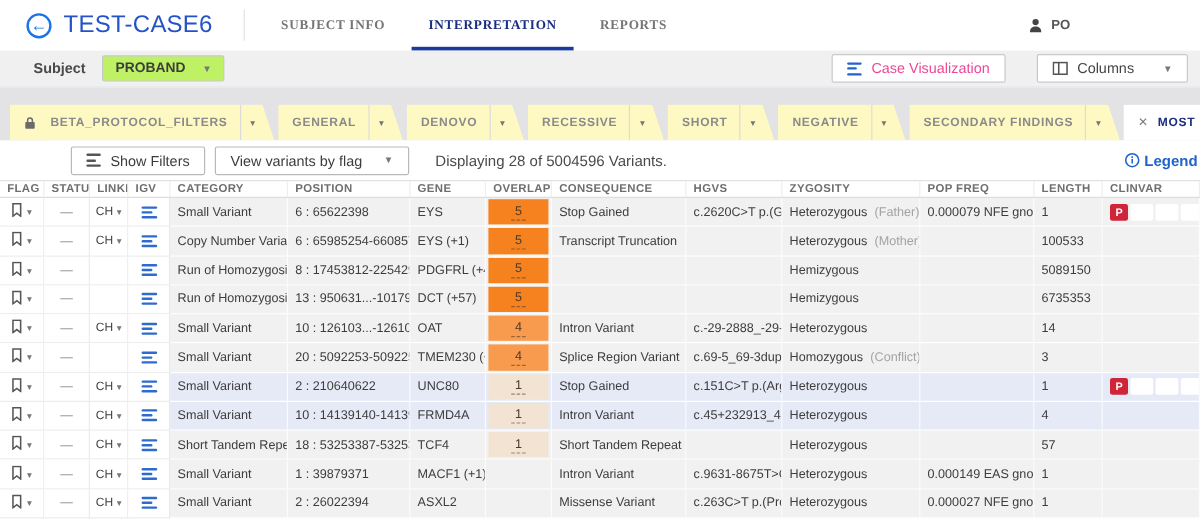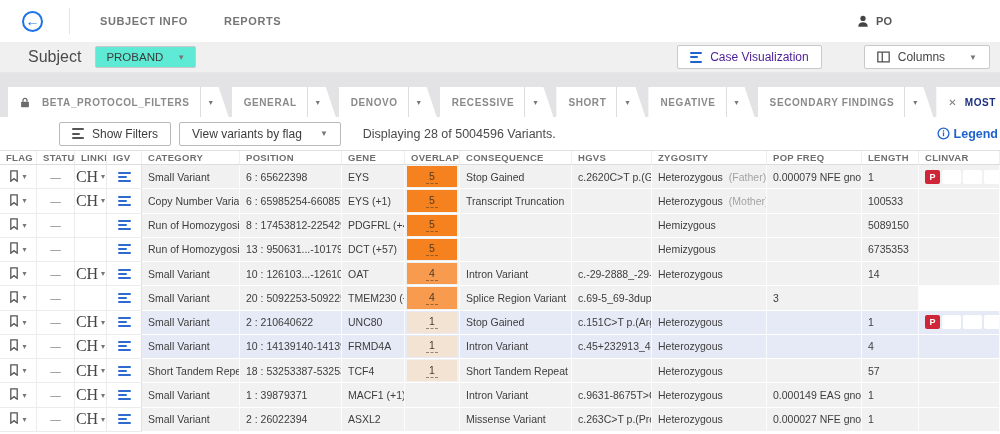--- a/index.html
+++ b/index.html
@@ -7,48 +7,48 @@
     font-family:"Liberation Sans", sans-serif; -webkit-font-smoothing:antialiased; }
 
   
   .topbar { height:42px; background:#fff; display:flex; align-items:stretch; position:relative; }
   .title-wrap { display:flex; align-items:center; gap:10px; padding:0 26px 0 22px; }
   .back-circle { width:21px; height:21px; border:2px solid #1a73e8; border-radius:50%;
     color:#1a73e8; display:flex; align-items:center; justify-content:center;
     font-size:14px; font-weight:bold; line-height:1; cursor:pointer; }
   .case-title { color:#2453c6; font-size:20px; font-weight:500; letter-spacing:.2px; }
   .top-divider { width:1px; background:#e3e3e3; margin:8px 0; }
-  .top-tabs { display:flex; align-items:stretch; margin-left:12px; }
+  .top-tabs { display:flex; align-items:stretch; margin-left:12px;font-family:Liberation Serif, serif; }
   .ttab { display:flex; align-items:center; padding:0 18px; font-size:11px; font-weight:700;
     letter-spacing:.6px; color:#757575; cursor:pointer; position:relative; }
   .ttab.active { color:#1b2f80; }
   .ttab.active::after { content:""; position:absolute; left:4px; right:4px; bottom:0;
     height:3px; background:#1b3a9c; }
   .top-spacer { flex:1; }
   .user-wrap { display:flex; align-items:center; gap:6px; padding-right:108px; }
   .user-label { font-size:11px; color:#555; font-weight:600; }
 
   
   .subjectbar { height:31px; background:#f0f0f1; border-bottom:1px solid #e6e6e8;
     display:flex; align-items:center; padding:0 10px 0 28px; gap:14px; }
-  .subject-label { font-size:16px; color:#4a4a4a; }
-  .subject-select { background:#5eead4; border:1px solid #c9c9c9; border-radius:2px;
+  .subject-label { font-size:12px; color:#4a4a4a;font-weight:bold; }
+  .subject-select { background:#bef264; border:1px solid #c9c9c9; border-radius:2px;
     height:22px; display:flex; align-items:center; gap:14px; padding:0 10px;
-    font-size:11.5px; color:#3c3c3c; font-weight:400; cursor:pointer; }
+    font-size:11.5px; color:#3c3c3c; font-weight:700; cursor:pointer; }
   .sb-spacer { flex:1; }
   .btn { background:#fff; border:1px solid #c9c9c9; border-radius:2px; height:24px;
     display:flex; align-items:center; gap:8px; padding:0 12px; font-size:12px; cursor:pointer; }
-  .btn-viz { color:#4c1d95; margin-right:28px; }
+  .btn-viz { color:#ec4899; margin-right:12px; }
   .btn-cols { color:#444; margin-right:0; }
   .caret { font-size:8px; color:#777; }
   .cols-caret { margin-left:16px; }
 
   
   .tabband { height:44px; background:#e3e3e5; display:flex; align-items:flex-end; padding:0 0 0 8px; }
-  .ftab { height:30px; background:#ffffff; display:flex; align-items:center; margin-right:3px;
+  .ftab { height:30px; background:#fef9c3; display:flex; align-items:center; margin-right:3px;
     clip-path:polygon(0 0, calc(100% - 10px) 0, 100% 100%, 0 100%); cursor:pointer; }
   .ftab-label { padding:0 10px 0 12px; font-size:10px; font-weight:600; letter-spacing:.6px;
     color:#8a8a8a; white-space:nowrap; }
   .ftab-caretbox { align-self:stretch; display:flex; align-items:center; padding:0 16px 0 8px;
     border-left:1px solid #dcdcdc; }
   .ftab.active { background:#fff; }
   .ftab.active .ftab-label { color:#1b2f7e; font-weight:700; }
   .ftab .lock { margin-left:12px; display:flex; }
   .ftab .close-x { margin-left:12px; font-size:10px; color:#7a7a7a; }
   .ftab.active .ftab-label { padding-left:8px; }
@@ -72,21 +72,21 @@
   .tbody { }
   .tr { height:24.27px; }
   .td { display:flex; align-items:center; padding-left:6px; font-size:10.5px; color:#3d3d3d;
     white-space:pre; overflow:hidden; border-bottom:1px solid #fff;
     border-right:1px solid rgba(255,255,255,.75); background:#f1f1f1; }
   .tr.sel .td { background:#e6eaf6; }
   .td.pin { background:#fff !important; border-bottom:1px solid #ececec;
     border-right:1px solid #ececec; justify-content:center; padding-left:0; }
   .td.pin.igv-td { border-right:1px solid #e2e2e2; }
   .dash { color:#888; }
-  .linked-txt { font-size:16px; color:#444; margin-right:3px;font-family:Liberation Serif, serif; }
+  .linked-txt { font-size:10px; color:#444; margin-right:3px; }
 
   .flag-wrap { display:flex; align-items:center; gap:3px; cursor:pointer; }
   .igv-icon { display:flex; flex-direction:column; gap:2px; cursor:pointer; }
   .igv-icon i { display:block; height:2px; background:#2e6bd0; border-radius:1px; }
   .igv-icon i:nth-child(1){ width:13px; }
   .igv-icon i:nth-child(2){ width:9px; }
   .igv-icon i:nth-child(3){ width:13px; }
 
   .td.overlap-td { padding:0; }
   .ov-fill { flex:1; align-self:stretch; margin:1px 2px; display:flex; align-items:center;
@@ -110,24 +110,26 @@
   .tune-icon i:nth-child(1){ width:12px; } .tune-icon i:nth-child(2){ width:8px; }
   .tune-icon i:nth-child(3){ width:12px; }
   .viz-icon i { background:#2163cd; }
 </style>
 </head>
 <body>
 
 <div class="topbar">
   <div class="title-wrap">
     <span class="back-circle">←</span>
+    <span class="case-title">TEST-CASE6</span>
   </div>
   <div class="top-divider"></div>
   <div class="top-tabs" id="top-tabs">
       <div class="ttab">SUBJECT INFO</div>
+      <div class="ttab active">INTERPRETATION</div>
       <div class="ttab">REPORTS</div>
     </div>
   <div class="top-spacer"></div>
   <div class="user-wrap">
     <svg width="14" height="14" viewBox="0 0 24 24">
       <circle cx="12" cy="7.5" r="4.5" fill="#444"></circle>
         <path d="M4 21c0-4.4 3.6-7 8-7s8 2.6 8 7v1H4z" fill="#444"></path>
     </svg>
     <span class="user-label">PO</span>
   </div>
@@ -354,20 +356,21 @@
             </svg></span><span class="caret">▾</span></span></div>
       <div class="td pin"><span class="dash">—</span></div>
       <div class="td pin"></div>
       <div class="td pin igv-td"><span class="igv-icon"><i></i><i></i><i></i></span></div>
       <div class="td">Small Variant</div>
       <div class="td">20 : 5092253-5092254</div>
       <div class="td">TMEM230 (+1)</div>
       <div class="td overlap-td"><span class="ov-fill ov-mid"><span class="ov-num">4</span></span></div>
       <div class="td">Splice Region Variant   Intr</div>
       <div class="td">c.69-5_69-3dup...</div>
+      <div class="td"><span>Homozygous</span><span class="zyg-note">(Conflict)</span></div>
       <div class="td"></div>
       <div class="td">3</div>
       <div class="td"></div>
     </div>
     <div class="grid tr sel">
       <div class="td pin"><span class="flag-wrap"><span><svg width="10" height="12" viewBox="0 0 12 15">
               <path d="M2 1h8v13l-4-3.2L2 14z" fill="none" stroke="#555" stroke-width="1.6"></path>
             </svg></span><span class="caret">▾</span></span></div>
       <div class="td pin"><span class="dash">—</span></div>
       <div class="td pin"><span class="linked-txt">CH</span><span class="caret">▾</span></div>

